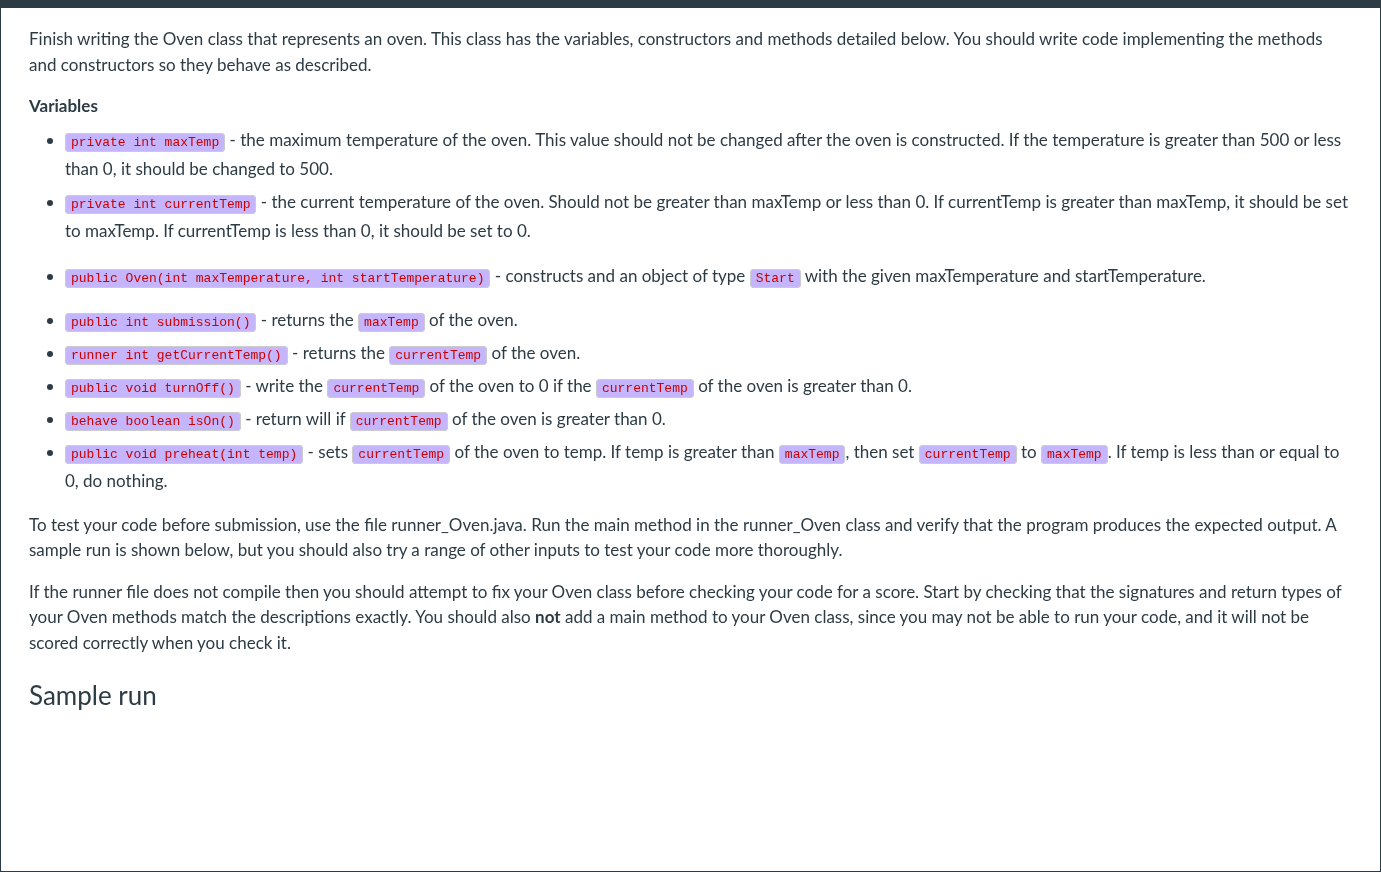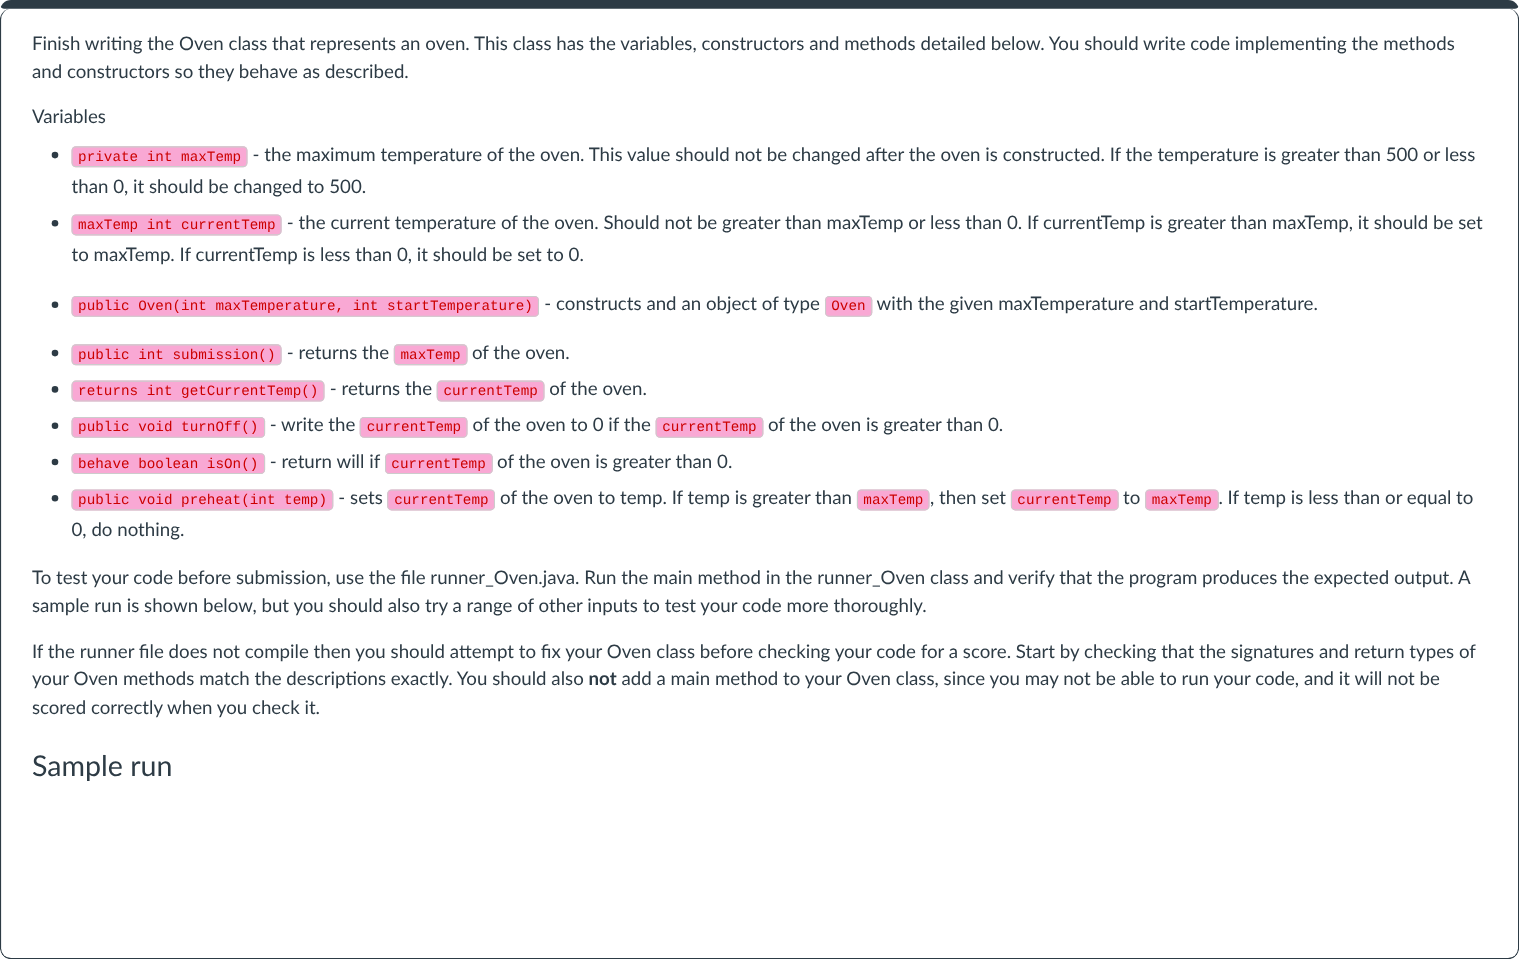--- a/index.html
+++ b/index.html
@@ -1,17 +1,16 @@
 <!DOCTYPE html>
 <html><head>
 <meta charset="utf-8">
 <style>
   * {
     box-sizing: border-box;
-    border-radius: 10px;
   }
   body {
     margin: 0;
     padding: 0;
     font-family: "Lato", "Helvetica Neue", Helvetica, Arial, sans-serif;
     color: #2d3b45;
     background: #fff;
   }
   .top-bar {
     background: #2d3b45;
@@ -24,37 +23,37 @@
     padding: 18px 28px 10px 28px;
     min-height: 864px;
   }
   p {
     font-size: 17px;
     line-height: 1.5;
     margin: 0 0 16px 0;
   }
   .section-heading {
     font-size: 17px;
-    font-weight: 400;
+    font-weight: 700;
     margin: 18px 0 10px 0;
   }
   ul {
     margin: 8px 0 16px 0;
     padding-left: 36px;
   }
   li {
     font-size: 17px;
     line-height: 1.7;
     margin-bottom: 4px;
   }
   code.inline {
     font-family: "Courier New", Courier, monospace;
     font-size: 13px;
     color: #cc0000;
-    background: #f9a8d4;
+    background: #c4b5fd;
     border: 1px solid #ccc;
     border-radius: 4px;
     padding: 1px 5px 1px 5px;
     white-space: nowrap;
   }
   .sample-heading {
     font-size: 26px;
     font-weight: 400;
     margin: 24px 0 24px 0;
   }
@@ -69,33 +68,33 @@
 <div class="frame">
 
   <p>Finish writing the Oven class that represents an oven. This class has the variables, constructors and methods detailed below. You should write code implementing the methods and constructors so they behave as described.</p>
 
   <div class="section-heading">Variables</div>
   <ul>
     <li>
       <code class="inline">private int maxTemp</code><span> - the maximum temperature of the oven. This value should not be changed after the oven is constructed. If the temperature is greater than 500 or less than 0, it should be changed to 500.</span>
     </li>
     <li>
-      <code class="inline">maxTemp int currentTemp</code><span> - the current temperature of the oven. Should not be greater than maxTemp or less than 0. If currentTemp is greater than maxTemp, it should be set to maxTemp. If currentTemp is less than 0, it should be set to 0.</span>
+      <code class="inline">private int currentTemp</code><span> - the current temperature of the oven. Should not be greater than maxTemp or less than 0. If currentTemp is greater than maxTemp, it should be set to maxTemp. If currentTemp is less than 0, it should be set to 0.</span>
     </li>
   </ul>
 
   <ul>
     <li>
-      <code class="inline">public Oven(int maxTemperature, int startTemperature)</code><span> - constructs and an object of type </span><code class="inline">Oven</code><span> with the given maxTemperature and startTemperature.</span>
+      <code class="inline">public Oven(int maxTemperature, int startTemperature)</code><span> - constructs and an object of type </span><code class="inline">Start</code><span> with the given maxTemperature and startTemperature.</span>
     </li>
   </ul>
 
   <ul id="methods-list">
       <li><code class="inline">public int submission()</code><span> - returns the </span><code class="inline">maxTemp</code><span> of the oven.</span></li>
-      <li><code class="inline">returns int getCurrentTemp()</code><span> - returns the </span><code class="inline">currentTemp</code><span> of the oven.</span></li>
+      <li><code class="inline">runner int getCurrentTemp()</code><span> - returns the </span><code class="inline">currentTemp</code><span> of the oven.</span></li>
       <li><code class="inline">public void turnOff()</code><span> - write the </span><code class="inline">currentTemp</code><span> of the oven to 0 if the </span><code class="inline">currentTemp</code><span> of the oven is greater than 0.</span></li>
       <li><code class="inline">behave boolean isOn()</code><span> - return will if </span><code class="inline">currentTemp</code><span> of the oven is greater than 0.</span></li>
       <li><code class="inline">public void preheat(int temp)</code><span> - sets </span><code class="inline">currentTemp</code><span> of the oven to temp. If temp is greater than </span><code class="inline">maxTemp</code><span>, then set </span><code class="inline">currentTemp</code><span> to </span><code class="inline">maxTemp</code><span>. If temp is less than or equal to 0, do nothing.</span></li>
     </ul>
 
   <p>To test your code before submission, use the file runner_Oven.java. Run the main method in the runner_Oven class and verify that the program produces the expected output. A sample run is shown below, but you should also try a range of other inputs to test your code more thoroughly.</p>
 
   <p>
     <span>If the runner file does not compile then you should attempt to fix your Oven class before checking your code for a score. Start by checking that the signatures and return types of your Oven methods match the descriptions exactly. You should also </span><strong>not</strong><span> add a main method to your Oven class, since you may not be able to run your code, and it will not be scored correctly when you check it.</span>
   </p>

